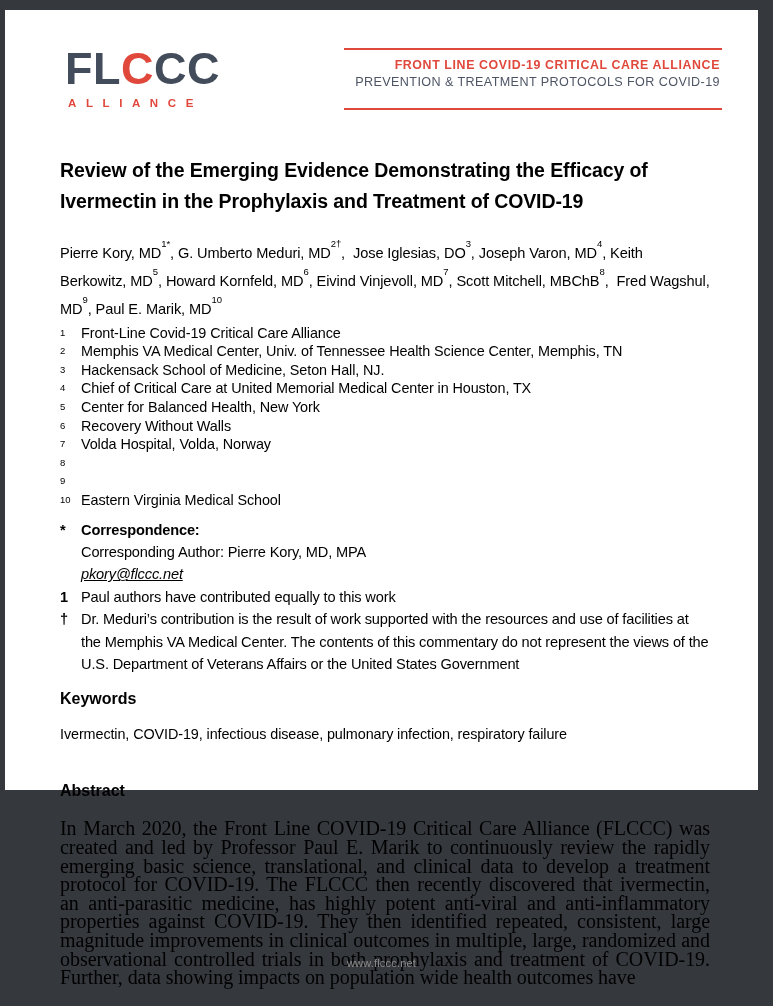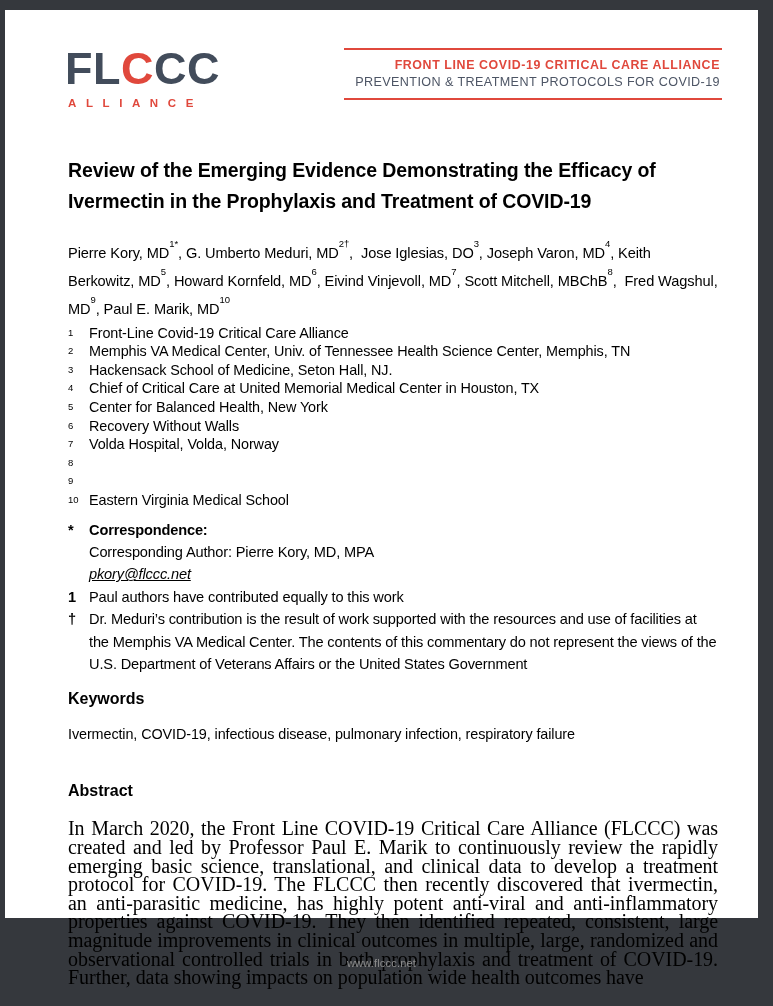--- a/index.html
+++ b/index.html
@@ -2,21 +2,21 @@
 <html><head>
 <meta charset="utf-8">
 <style>
   html,body{margin:0;padding:0;}
   body{
     width:773px;height:1006px;position:relative;overflow:hidden;
     background:var(--frame,#35383d);
     font-family:"Liberation Sans",sans-serif;
   }
   .page{
-    position:absolute;left:5px;top:10px;width:753px;height:908px;
+    position:absolute;left:5px;top:10px;width:753px;height:780px;
     background:#ffffff;color:#000;
   }
 
   
   .masthead{
     position:absolute;top:36px;left:60px;right:36px;
     display:flex;justify-content:space-between;align-items:flex-start;
   }
   .logo{line-height:1;}
   .logo-word{
@@ -26,31 +26,31 @@
   .logo-word .red{color:var(--red,#e0483c);}
   .logo-sub{
     margin-top:7px;margin-left:3px;
     font-size:11.5px;font-weight:600;letter-spacing:9.6px;
     color:var(--red,#e0483c);
   }
   .tagline{
     width:376px;text-align:right;
     border-top:2px solid var(--red,#e0483c);
     border-bottom:2px solid var(--red,#e0483c);
-    padding:8px 2px 9px 0;margin-top:2px;
+    padding:8px 2px 19px 0;margin-top:2px;
   }
   .tagline-line1{
     color:var(--red,#e0483c);font-weight:700;font-size:12.4px;letter-spacing:.6px;
   }
   .tagline-line2{
     color:var(--slate2,#4d5565);font-weight:500;font-size:12.6px;letter-spacing:.4px;margin-top:3px;
   }
 
   
-  .content{position:absolute;left:63px;top:145px;width:650px;}
+  .content{position:absolute;left:55px;top:145px;width:650px;}
 
   h1.title{
     margin:0;font-size:19.5px;line-height:31px;font-weight:700;color:#000;letter-spacing:-.1px;
   }
   p.authors{
     margin:20px 0 0;font-size:14.6px;line-height:24px;white-space:pre-wrap;letter-spacing:-.1px;
   }
   .authors sup,.affil-num{
     font-size:9.5px;position:relative;top:-5px;
   }

